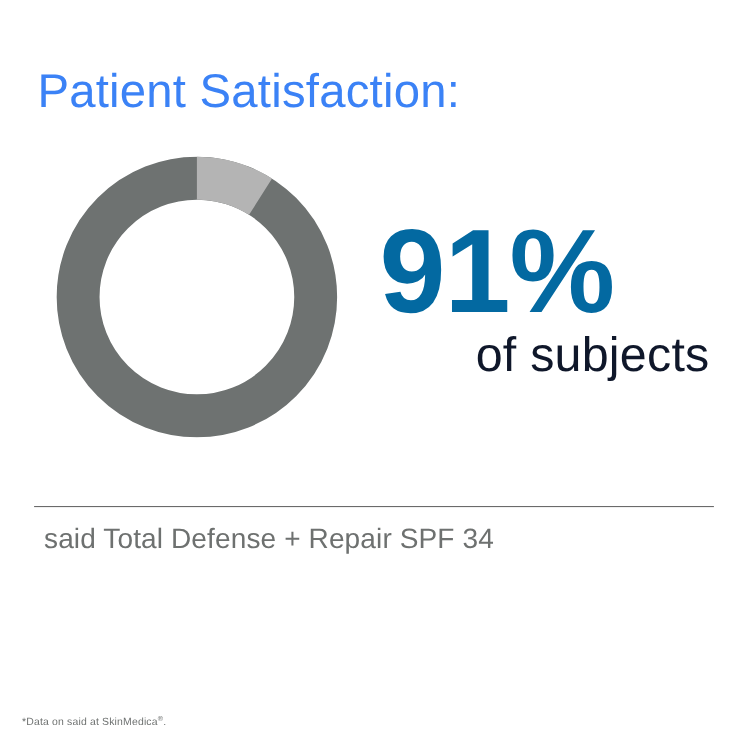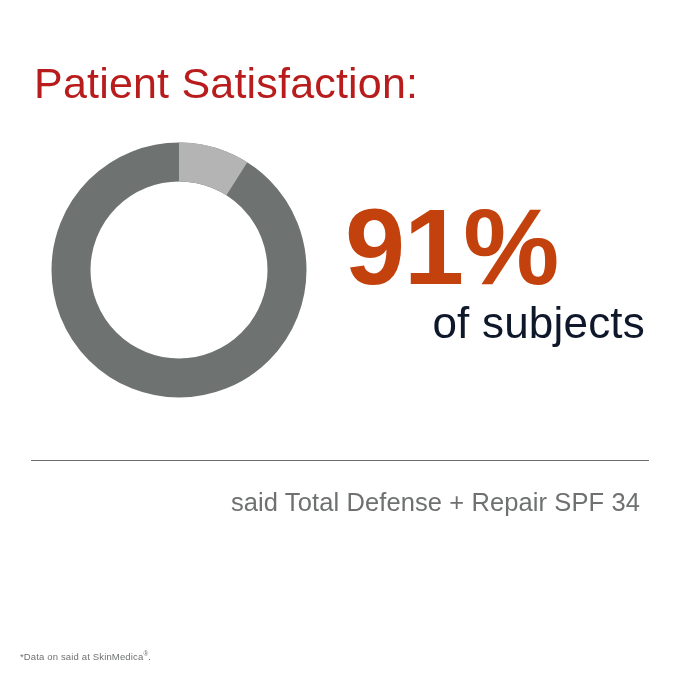--- a/index.html
+++ b/index.html
@@ -20,21 +20,21 @@
   }
 
   
   #page-title {
     position: absolute;
     left: 34px;
     top: 30px;
     font-size: 43px;
     font-weight: 300;
     letter-spacing: 0.2px;
-    color: #b91c1c;
+    color: #3b82f6;
     line-height: 1.15;
     white-space: nowrap;
   }
 
   
   #donut-chart {
     position: absolute;
     left: 51px;
     top: 142px;
     width: 256px;
@@ -49,21 +49,21 @@
   
   #stat-block {
     position: absolute;
     left: 345px;
     top: 196px;
     width: 300px;
   }
   #stat-value {
     font-size: 108px;
     font-weight: 700;
-    color: #c2410c;
+    color: #0369a1;
     line-height: 0.95;
     letter-spacing: -1px;
     white-space: nowrap;
   }
   #stat-label {
     margin-top: 0;
     font-size: 44px;
     font-weight: 300;
     color: #0f172a;
     line-height: 1.1;
@@ -79,23 +79,23 @@
     top: 460px;
     width: 618px;
     height: 1px;
     background: #6a6a6a;
   }
 
   
   #body-copy {
     position: absolute;
     left: 40px;
-    top: 484px;
+    top: 472px;
     width: 600px;
-    text-align: right;
+    text-align: left;
     font-size: 25.5px;
     font-weight: 400;
     color: #6e7170;
     line-height: 1.42;
     letter-spacing: 0.1px;
   }
   #body-copy .line {
     display: block;
     white-space: nowrap;
   }

